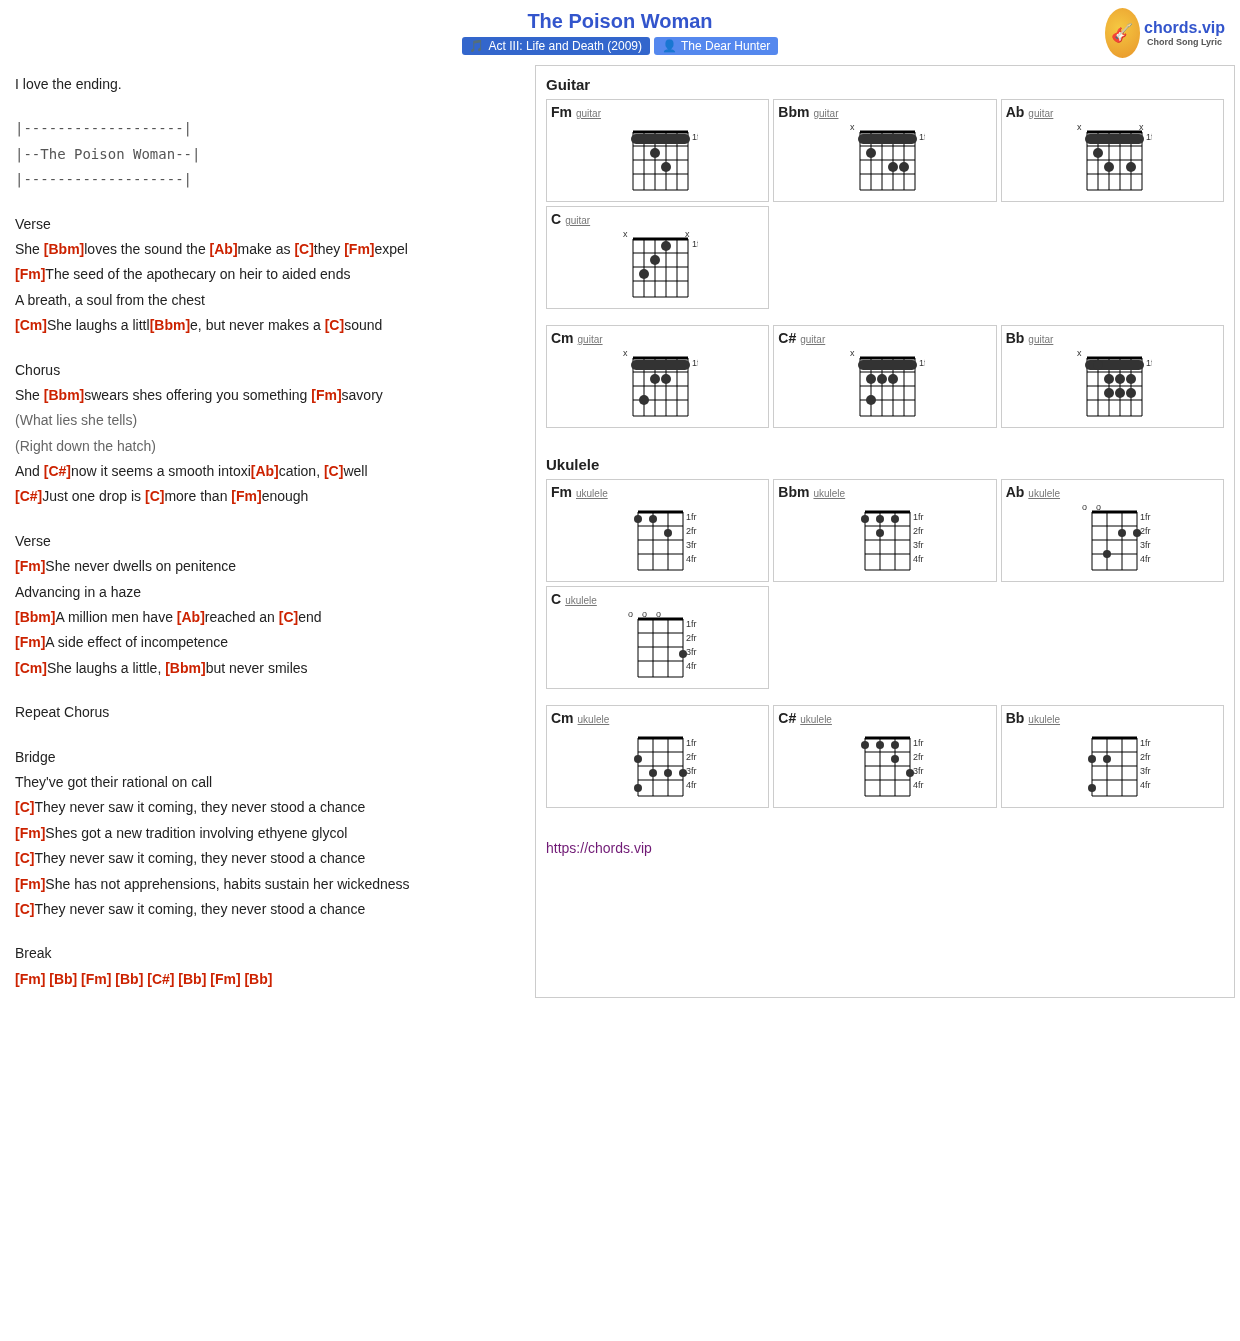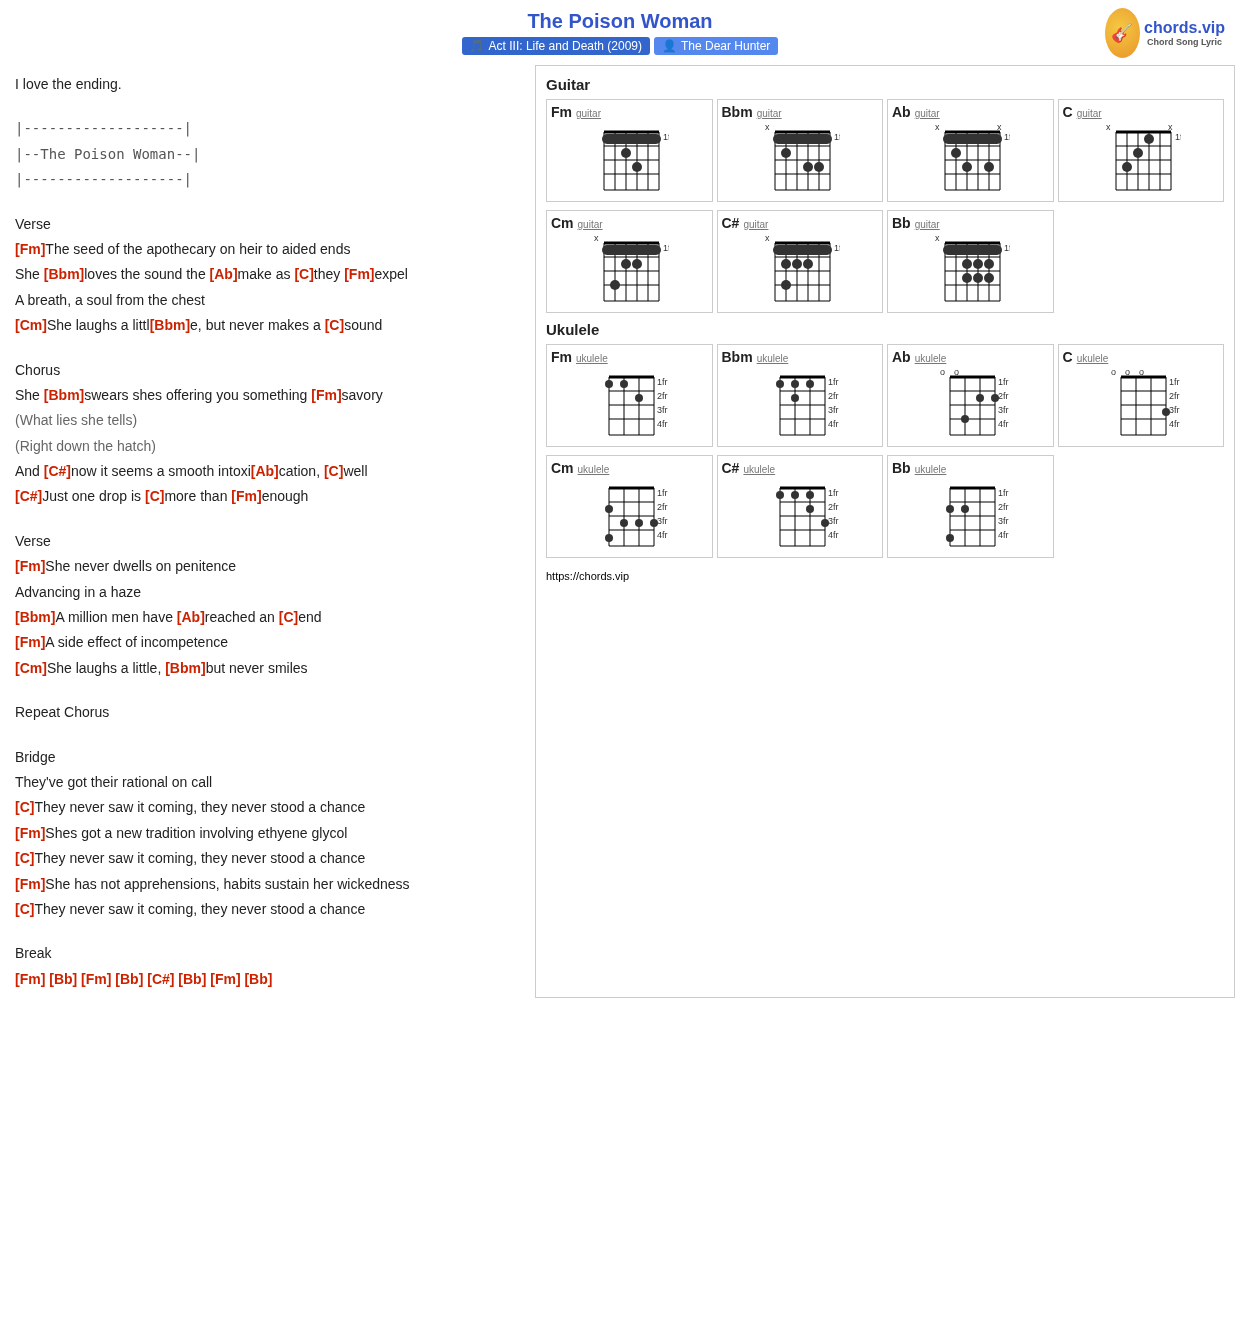--- a/index.html
+++ b/index.html
@@ -99,23 +99,23 @@
       margin: 5px;
       background: #fff;
     }
     .section-title {
       font-weight: bold;
       font-size: 15px;
       margin-bottom: 6px;
     }
     .chord-grid {
       display: grid;
-      grid-template-columns: repeat(4, 1fr);
+      grid-template-columns: repeat(3, 1fr);
       gap: 4px;
-      margin-bottom: 8px;
+      margin-bottom: 16px;
     }
     .chord-box {
       border: 1px solid #ccc;
       padding: 4px;
       text-align: center;
       font-size: 11px;
     }
     .chord-header {
       display: flex;
       align-items: baseline;
@@ -126,22 +126,22 @@
       font-weight: bold;
     }
     .chord-type-text {
       font-size: 10px;
       color: #777;
       text-decoration: underline;
       cursor: pointer;
     }
 
     .url-footer {
-      font-size: 11px;
-      color: #000000;
+      font-size: 14px;
+      color: #701a75;
       margin-top: 8px;
       padding-top: 4px;
     }
   </style>
 </head>
 <body>
 
 <div class="header">
   <h1>The Poison Woman</h1>
   <div class="breadcrumbs">
@@ -168,24 +168,24 @@
   <div class="lyrics-col">
     <p>I love the ending.</p>
     <br>
     <p class="divider-line">|-------------------|</p>
     <p class="divider-line">|--The Poison Woman--|</p>
     <p class="divider-line">|-------------------|</p>
     <br>
     <p class="section-label">Verse</p>
 
     <p>
+      <span>She </span><span class="chord">[Bbm]</span><span>loves the sound the </span><span class="chord">[Ab]</span><span>make as </span><span class="chord">[C]</span><span>they </span><span class="chord">[Fm]</span><span>expel</span>
+    </p>
+    <p>
       <span class="chord">[Fm]</span><span>The seed of the apothecary on heir to aided ends</span>
-    </p>
-    <p>
-      <span>She </span><span class="chord">[Bbm]</span><span>loves the sound the </span><span class="chord">[Ab]</span><span>make as </span><span class="chord">[C]</span><span>they </span><span class="chord">[Fm]</span><span>expel</span>
     </p>
     <p>A breath, a soul from the chest</p>
     <p>
       <span class="chord">[Cm]</span><span>She laughs a littl</span><span class="chord">[Bbm]</span><span>e, but never makes a </span><span class="chord">[C]</span><span>sound</span>
     </p>
     <br>
     <p class="section-label">Chorus</p>
     <p>
       <span>She </span><span class="chord">[Bbm]</span><span>swears shes offering you something </span><span class="chord">[Fm]</span><span>savory</span>
     </p>

